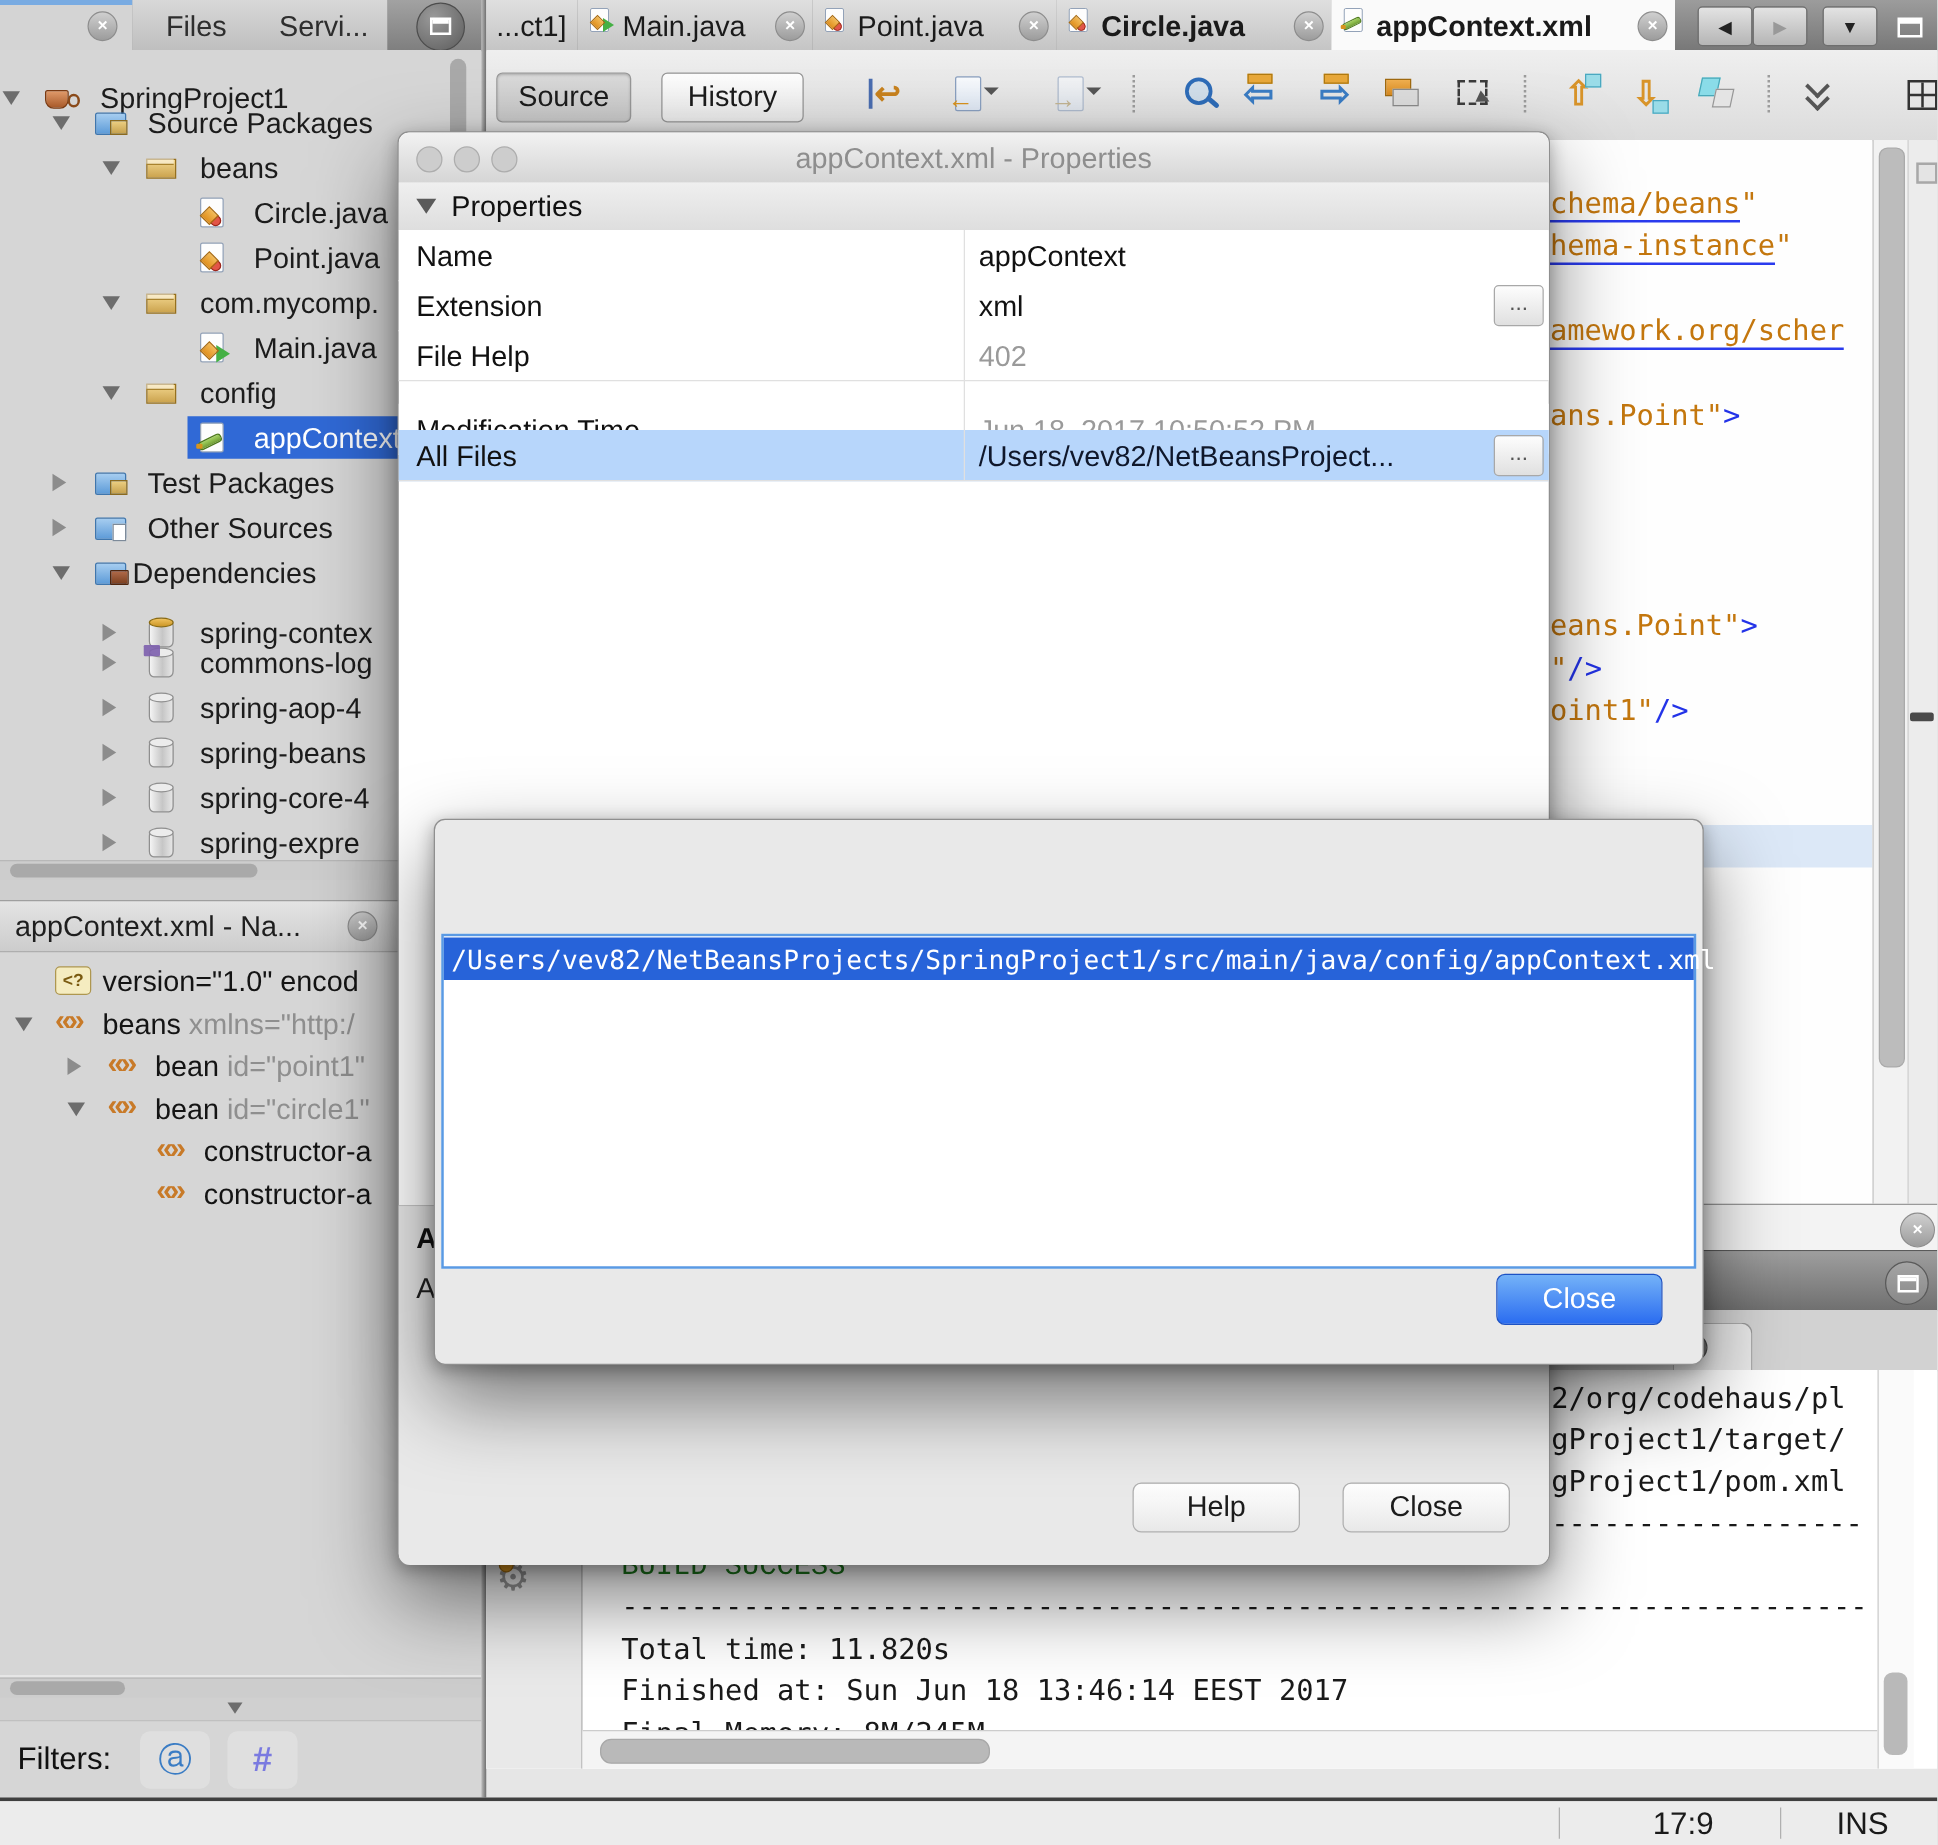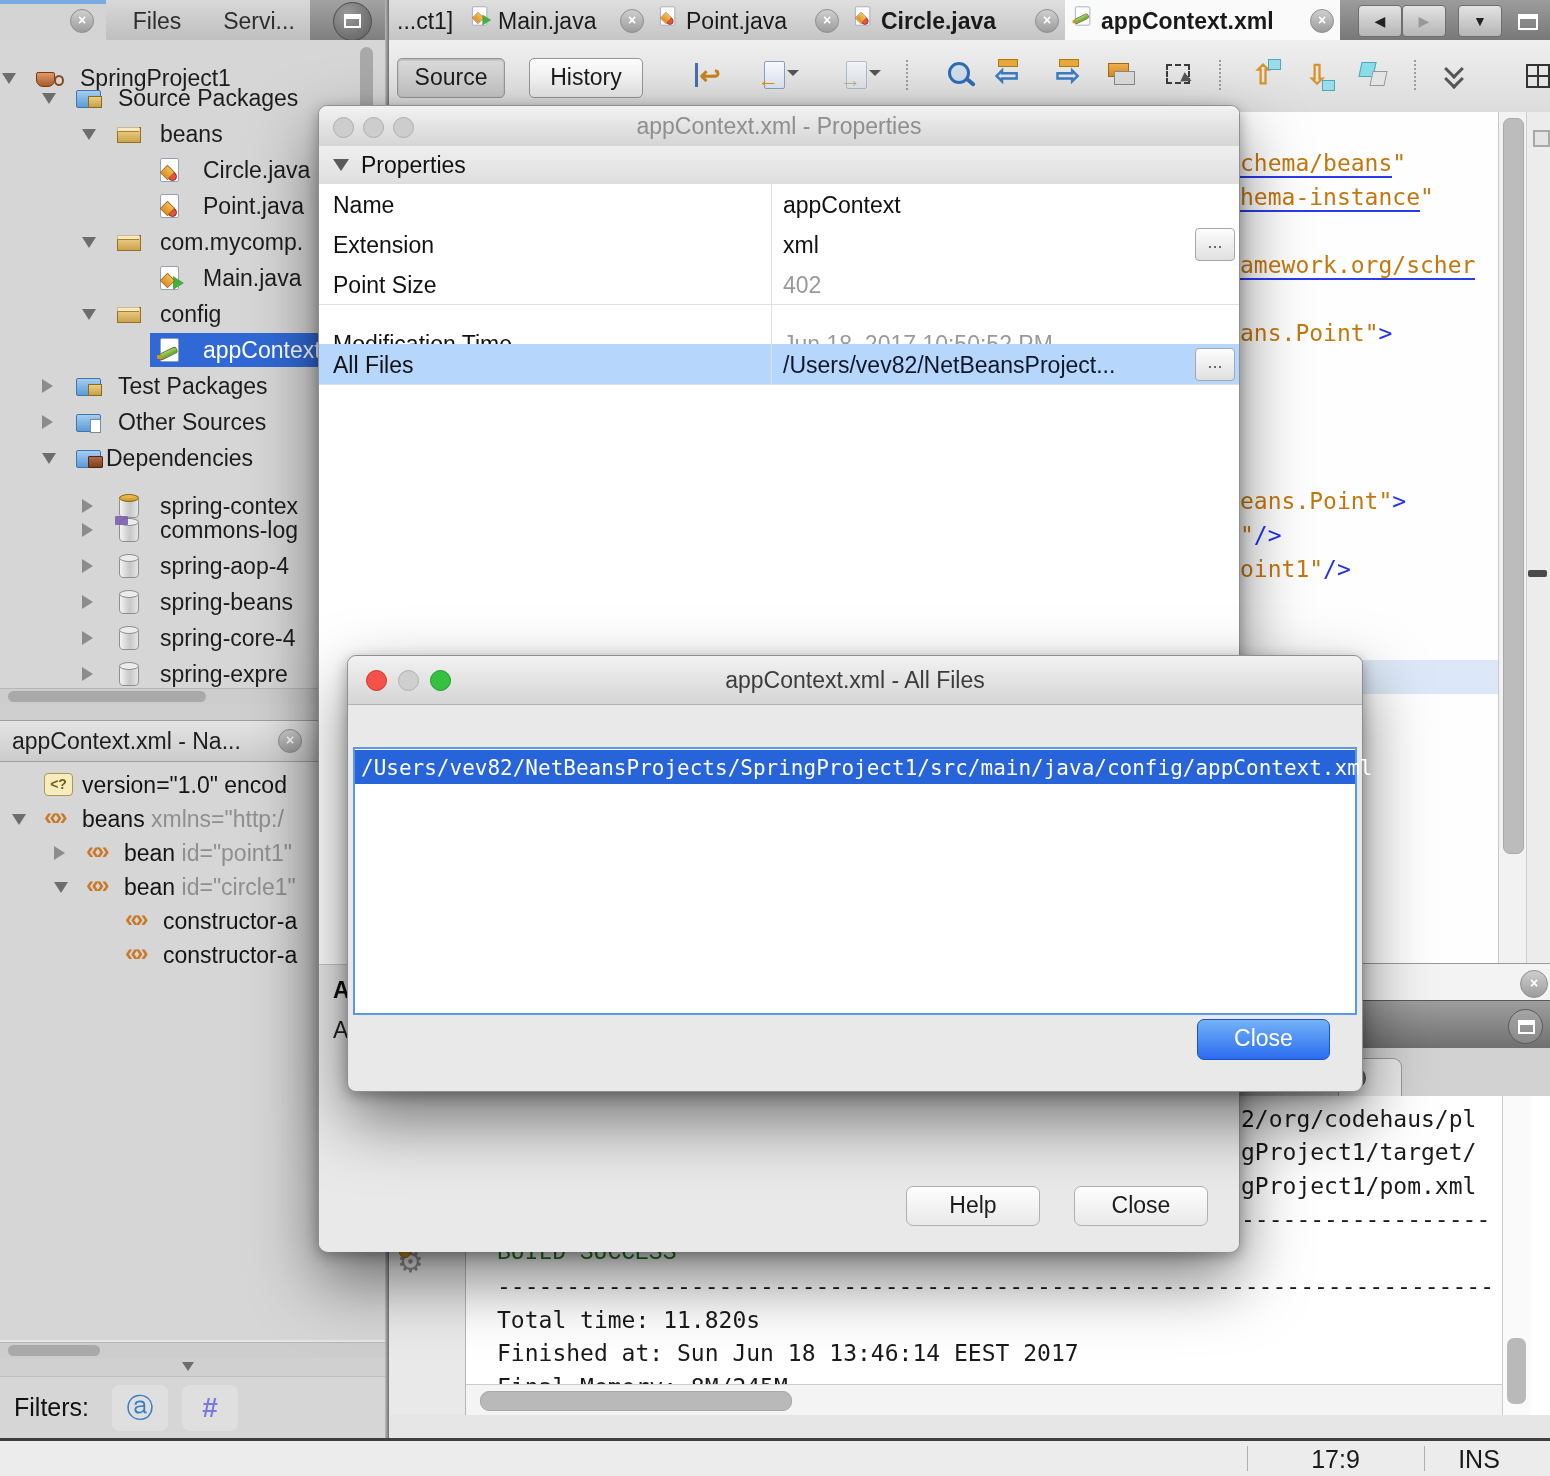--- a/index.html
+++ b/index.html
@@ -152,21 +152,21 @@
   #gear i{position:absolute;left:2px;top:2px;width:10px;height:10px;border-radius:50%;background:#d8931e;border:1px solid #a06a10;}
   .outline{position:absolute;font-family:"DejaVu Sans Mono",monospace;font-size:23px;white-space:pre;color:#1a1a1a;}
   .outline.green{color:#1d7a1d;}
   #out-hscroll{position:absolute;left:77px;top:288px;width:1036px;height:31px;background:#f4f4f4;border-top:1px solid #cccccc;}
   #out-vscroll{position:absolute;left:1113px;top:0;width:28px;height:319px;background:#fafafa;border-left:1px solid #cccccc;}
 
   
   #bottom-line{left:0;top:1438px;width:1550px;height:3px;background:#3f3f3f;}
   #statusbar{left:0;top:1441px;width:1550px;height:35px;background:#ececec;}
   .sdiv{position:absolute;top:5px;width:1px;height:25px;background:#b0b0b0;}
-  .sbtxt{position:absolute;top:4px;font-size:25px;color:#1a1a1a;text-align:center;}
+  .sbtxt{position:absolute;top:4px;font-size:25px;color:#1a1a1a;text-align:center;padding-left:11px;}
 
   
   .dlg{position:absolute;border:1px solid #8f8f8f;border-radius:9px;
     box-shadow:0 28px 65px rgba(0,0,0,.5),0 4px 14px rgba(0,0,0,.3);}
   .dtitle{position:absolute;left:0;top:0;width:100%;background:linear-gradient(#f2f2f2,#d5d5d5);
     border-bottom:1px solid #b2b2b2;border-radius:9px 9px 0 0;}
   .dtitle .t{position:absolute;width:100%;text-align:center;font-size:23px;}
   #props-dialog{left:318px;top:105px;width:920px;height:1145px;background:#ffffff;z-index:40;}
   #props-dialog .dtitle{height:40px;}
   #props-dialog .dtitle .t{top:7px;color:#8e8e8e;}
@@ -555,21 +555,21 @@
         <div class="prow" style="top: 0px;">
           <span class="pl">Name</span>
           <span class="pv">appContext</span>
         </div>
         <div class="prow" style="top: 40px;">
           <span class="pl">Extension</span>
           <span class="pv">xml</span>
           <div class="dotbtn">...</div>
         </div>
         <div class="prow" style="top: 80px;">
-          <span class="pl">Point Size</span>
+          <span class="pl">File Help</span>
           <span class="pv muted">402</span>
         </div>
         <div class="prow" style="top: 103px; margin-top: 36px;">
           <span class="pl">Modification Time</span>
           <span class="pv muted">Jun 18, 2017 10:50:52 PM</span>
         </div>
         <div class="prow sel" style="top: 160px;">
           <span class="pl">All Files</span>
           <span class="pv muted">/Users/vev82/NetBeansProject...</span>
           <div class="dotbtn">...</div>
@@ -582,26 +582,20 @@
     </div>
     <div class="stdbtn" style="left:587px;top:1080px;">
       <span>Help</span>
     </div>
     <div class="stdbtn" style="left:755px;top:1080px;">
       <span>Close</span>
     </div>
   </div>
 
   <div id="allfiles-dialog" class="dlg">
-    <div class="dtitle">
-      <span class="trafficlight" style="left:18px;top:14px;background:#f5504a;border:1px solid #d0302a;"></span>
-      <span class="trafficlight" style="left:50px;top:14px;background:#cfcfcf;border:1px solid #b0b0b0;"></span>
-      <span class="trafficlight" style="left:82px;top:14px;background:#35c13f;border:1px solid #1f9a2a;"></span>
-      <span class="t">appContext.xml - All Files</span>
-    </div>
     <div id="af-list">
       <div id="af-row">
         <span class="p">/Users/vev82/NetBeansProjects/SpringProject1/src/main/java/config/appContext.xml</span>
       </div>
     </div>
     <div id="af-close">
       <span>Close</span>
     </div>
   </div>
 

